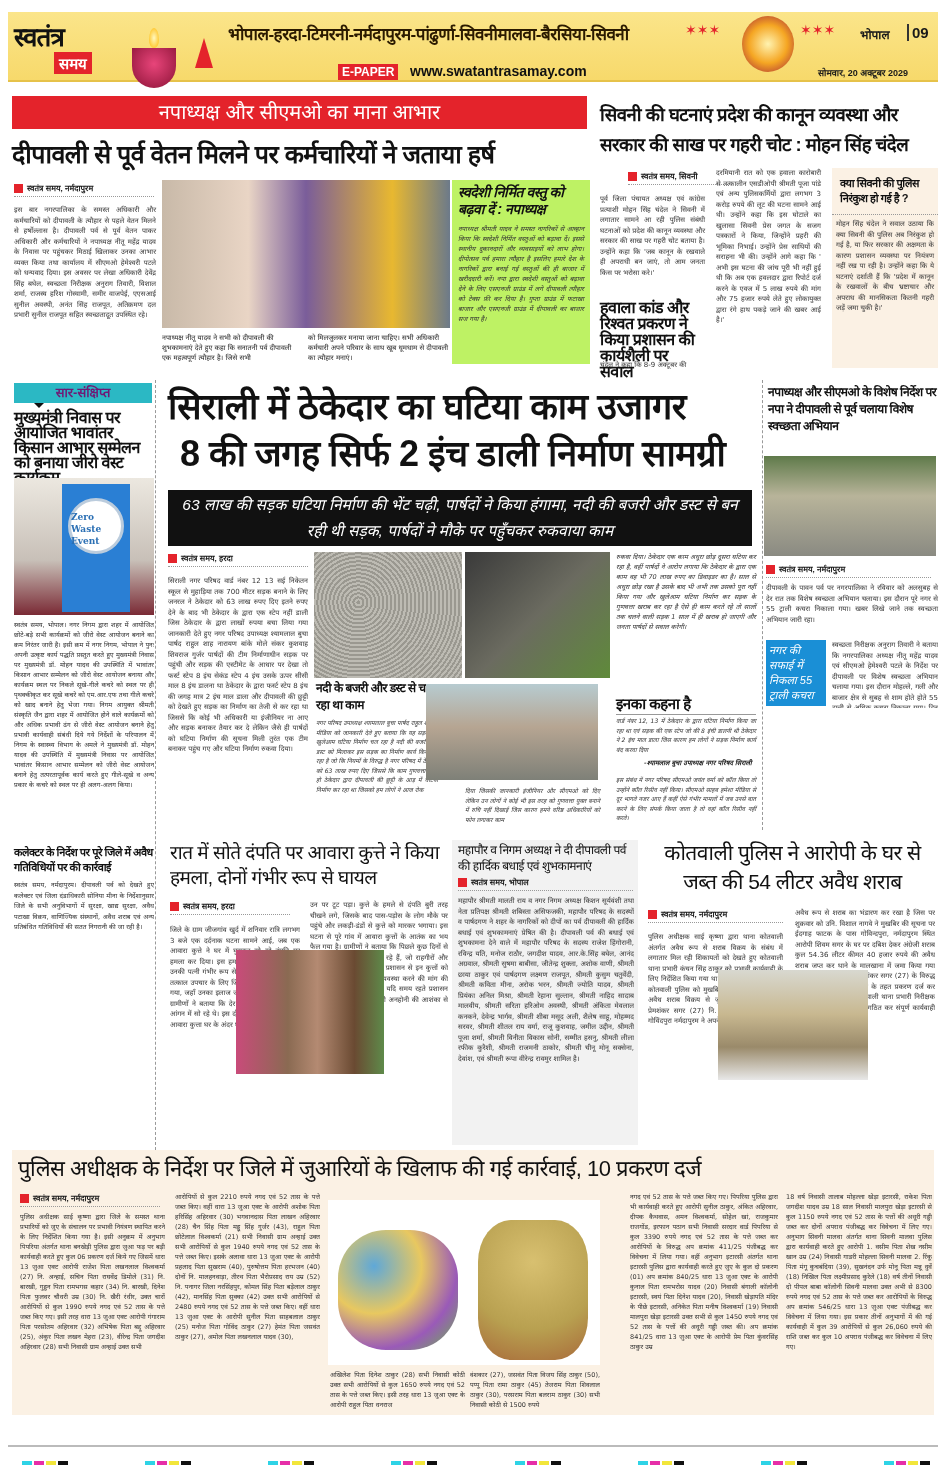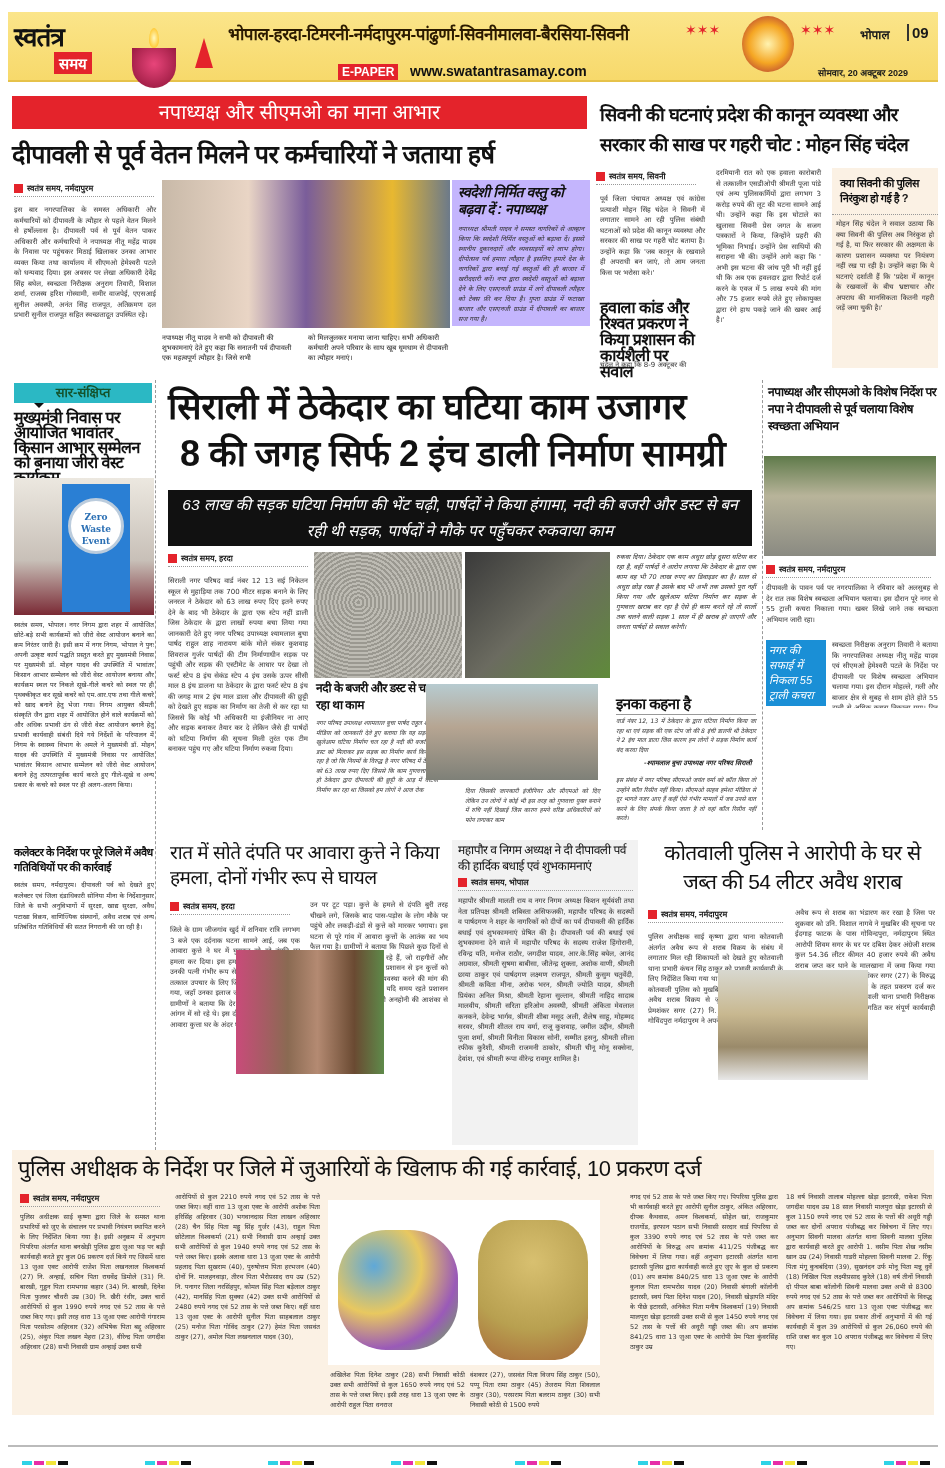--- a/index.html
+++ b/index.html
@@ -49,42 +49,42 @@
 <div class="abs pageno">09</div>
 <div class="abs date">सोमवार, 20 अक्टूबर 2029</div>
 
 <div class="abs red-banner">नपाध्यक्ष और सीएमओ का माना आभार</div>
 <div class="abs hl" style="left:12px;top:136px;width:578px;font-size:25px;line-height:36px;white-space:nowrap">दीपावली से पूर्व वेतन मिलने पर कर्मचारियों ने जताया हर्ष</div>
 <div class="abs byline" style="left:14px;top:182px;width:140px"><span class="sticker"></span><span>स्वतंत्र समय, नर्मदापुरम</span></div>
 <div class="abs body" style="left:14px;top:205px;width:142px">इस बार नगरपालिका के समस्त अधिकारी और कर्मचारियों को दीपावली के त्यौहार से पहले वेतन मिलने से हर्षोल्लास है। दीपावली पर्व से पूर्व वेतन पाकर अधिकारी और कर्मचारियों ने नपाध्यक्ष नीतू महेंद्र यादव के निवास पर पहुंचकर मिठाई खिलाकर उनका आभार व्यक्त किया तथा कार्यालय में सीएमओ हेमेश्वरी पटले को धन्यवाद दिया। इस अवसर पर लेखा अधिकारी देवेंद्र सिंह बघेल, स्वच्छता निरीक्षक अनुराग तिवारी, विशाल शर्मा, राजस्व हरिश गोस्वामी, समीर वाजपेई, एएसआई सुनील अवस्थी, अनंत सिंह राजपूत, अतिक्रमण दल प्रभारी सुनील राजपूत सहित स्वच्छतादूत उपस्थित रहे।</div>
 <div class="abs photo" style="left:162px;top:180px;width:288px;height:148px;background:linear-gradient(90deg,#c8b9a8 0%,#e9d5c5 30%,#7a5d9a 50%,#e8b830 80%,#6c7a8a 100%)"></div>
 <div class="abs caption" style="left:162px;top:333px;width:140px">नपाध्यक्ष नीतू यादव ने सभी को दीपावली की शुभकामनाएं देते हुए कहा कि सनातनी पर्व दीपावली एक महत्वपूर्ण त्यौहार है। जिसे सभी</div>
 <div class="abs caption" style="left:308px;top:333px;width:142px">को मिलजुलकर मनाया जाना चाहिए। सभी अधिकारी कर्मचारी अपने परिवार के साथ खूब धूमधाम से दीपावली का त्यौहार मनाएं।</div>
-<div class="abs" style="left:452px;top:180px;width:138px;height:146px;background:#c4b5fd">
+<div class="abs" style="left:452px;top:180px;width:138px;height:184px;background:#bef264">
   <div class="hl" style="font-style:italic;font-size:14px;line-height:17px;padding:4px 6px">स्वदेशी निर्मित वस्तु को बढ़वा दें : नपाध्यक्ष</div>
   <div class="body" style="font-style:italic;padding:2px 6px;font-size:6.5px;line-height:10px">नपाध्यक्ष श्रीमती यादव ने समस्त नागरिकों से आव्हान किया कि स्वदेशी निर्मित वस्तुओं को बढ़ावा दें। इससे स्थानीय दुकानदारों और व्यवसाइयों को लाभ होगा। दीपोत्सव पर्व हमारा त्यौहार है इसलिए हमारे देश के नागरिकों द्वारा बनाई गई वस्तुओं की ही बाजार में खरीददारी करें। नपा द्वारा स्वदेशी वस्तुओं को बढ़ावा देने के लिए एसएनजी ग्राउंड में लगे दीपावली त्यौहार को टेक्स फ्री कर दिया है। गुप्ता ग्राउंड में फटाखा बाजार और एसएनजी ग्राउंड में दीपावली का बाजार सज गया है।</div>
 </div>
 
 <div class="abs hl" style="left:600px;top:100px;width:340px;font-size:18.5px;line-height:30px">सिवनी की घटनाएं प्रदेश की कानून व्यवस्था और सरकार की साख पर गहरी चोट : मोहन सिंह चंदेल</div>
-<div class="abs byline" style="left:596px;top:170px;width:100px"><span class="sticker"></span><span>स्वतंत्र समय, सिवनी</span></div>
+<div class="abs byline" style="left:628px;top:170px;width:100px"><span class="sticker"></span><span>स्वतंत्र समय, सिवनी</span></div>
 <div class="abs body" style="left:600px;top:194px;width:105px">पूर्व जिला पंचायत अध्यक्ष एवं कांग्रेस प्रत्याशी मोहन सिंह चंदेल ने सिवनी में लगातार सामने आ रही पुलिस संबंधी घटनाओं को प्रदेश की कानून व्यवस्था और सरकार की साख पर गहरी चोट बताया है। उन्होंने कहा कि 'जब कानून के रखवाले ही अपराधी बन जाएं, तो आम जनता किस पर भरोसा करे।'</div>
 <div class="abs hl" style="left:600px;top:300px;width:105px;font-size:16px;line-height:16px">हवाला कांड और रिश्वत प्रकरण ने किया प्रशासन की कार्यशैली पर सवाल</div>
 <div class="abs body" style="left:600px;top:360px;width:105px">चंदेल ने कहा कि 8-9 अक्टूबर की</div>
 <div class="abs body" style="left:716px;top:168px;width:105px">दरमियानी रात को एक हवाला कारोबारी से तत्कालीन एसडीओपी श्रीमती पूजा पांडे एवं अन्य पुलिसकर्मियों द्वारा लगभग 3 करोड़ रुपये की लूट की घटना सामने आई थी। उन्होंने कहा कि इस घोटाले का खुलासा सिवनी प्रेस जगत के सजग पत्रकारों ने किया, जिन्होंने प्रहरी की भूमिका निभाई। उन्होंने प्रेस साथियों की सराहना भी की। उन्होंने आगे कहा कि ' अभी इस घटना की जांच पूरी भी नहीं हुई थी कि अब एक हवलदार द्वारा रिपोर्ट दर्ज करने के एवज में 5 लाख रुपये की मांग और 75 हजार रुपये लेते हुए लोकायुक्त द्वारा रंगे हाथ पकड़े जाने की खबर आई है।'</div>
 <div class="abs" style="left:832px;top:168px;width:106px;height:200px;background:#fbf1e4">
   <div class="hl" style="font-size:11px;line-height:15px;padding:8px;border-bottom:1px dotted #999">क्या सिवनी की पुलिस निरंकुश हो गई है ?</div>
   <div class="body" style="padding:4px">मोहन सिंह चंदेल ने सवाल उठाया कि क्या सिवनी की पुलिस अब निरंकुश हो गई है, या फिर सरकार की अक्षमता के कारण प्रशासन व्यवस्था पर नियंत्रण नहीं रख पा रही है। उन्होंने कहा कि ये घटनाएं दर्शाती हैं कि 'प्रदेश में कानून के रखवालों के बीच भ्रष्टाचार और अपराध की मानसिकता कितनी गहरी जड़ें जमा चुकी है।'</div>
 </div>
 
-<div class="abs" style="left:14px;top:383px;width:138px;height:20px;background:#2bb8c4;color:#14532d;text-align:center;font:bold 13px/20px 'Liberation Sans',sans-serif">सार-संक्षिप्त</div>
+<div class="abs" style="left:14px;top:383px;width:138px;height:20px;background:#2bb8c4;color:#701a75;text-align:center;font:bold 13px/20px 'Liberation Sans',sans-serif">सार-संक्षिप्त</div>
 <div class="abs" style="left:34px;top:403px;width:0;height:0;border-left:5px solid transparent;border-right:5px solid transparent;border-top:5px solid #111"></div>
 <div class="abs hl" style="left:14px;top:410px;width:140px;font-size:16px;line-height:15px">मुख्यमंत्री निवास पर आयोजित भावांतर किसान आभार सम्मेलन को बनाया जीरो वेस्ट कार्यक्रम</div>
 <div class="abs" style="left:14px;top:478px;width:140px;height:137px;background:linear-gradient(180deg,#ece8e0 0%,#c8c0b8 60%,#7a2a35 100%)">
   <div style="position:absolute;left:48px;top:6px;width:68px;height:128px;background:#2a7fd4"></div>
-  <div style="position:absolute;left:54px;top:20px;width:56px;height:56px;border-radius:50%;background:#fff;border:3px solid #bcd;color:#2a6fb4;font:bold 9px/12px 'DejaVu Serif',serif;text-align:center;padding-top:10px">Zero Waste Event</div>
+  <div style="position:absolute;left:54px;top:20px;width:56px;height:56px;border-radius:50%;background:#fff;border:3px solid #bcd;color:#2a6fb4;font:bold 9px/12px 'DejaVu Serif',serif;padding-top:10px">Zero Waste Event</div>
 </div>
 <div class="abs body" style="left:14px;top:620px;width:140px;font-size:6.5px;line-height:10px;height:210px;overflow:hidden">स्वतंत्र समय, भोपाल। नगर निगम द्वारा शहर में आयोजित छोटे-बड़े सभी कार्यक्रमों को जीरो वेस्ट आयोजन बनाने का क्रम निरंतर जारी है। इसी क्रम में नगर निगम, भोपाल ने पुनः अपनी उत्कृष्ट कार्य पद्धति प्रस्तुत करते हुए मुख्यमंत्री निवास पर मुख्यमंत्री डॉ. मोहन यादव की उपस्थिति में भावांतर किसान आभार सम्मेलन को जीरो वेस्ट आयोजन बनाया और कार्यक्रम स्थल पर निकले सूखे-गीले कचरे को स्थल पर ही पृथक्कीकृत कर सूखे कचरे को एम.आर.एफ तथा गीले कचरे को खाद बनाने हेतु भेजा गया। निगम आयुक्त श्रीमती संस्कृति जैन द्वारा शहर में आयोजित होने वाले कार्यक्रमों को और अधिक प्रभावी ढंग से जीरो वेस्ट आयोजन बनाने हेतु प्रभावी कार्यवाही संबंधी दिये गये निर्देशों के परिपालन में निगम के स्वास्थ्य विभाग के अमले ने मुख्यमंत्री डॉ. मोहन यादव की उपस्थिति में मुख्यमंत्री निवास पर आयोजित भावांतर किसान आभार सम्मेलन को जीरो वेस्ट आयोजन बनाने हेतु तत्परतापूर्वक कार्य करते हुए गीले-सूखे व अन्य प्रकार के कचरे को स्थल पर ही अलग-अलग किया।</div>
 <div class="abs hl" style="left:14px;top:845px;width:140px;font-size:11px;line-height:15px">कलेक्टर के निर्देश पर पूरे जिले में अवैध गतिविधियों पर की कार्रवाई</div>
 <div class="abs body" style="left:14px;top:880px;width:140px;height:270px;overflow:hidden;font-size:6.5px">स्वतंत्र समय, नर्मदापुरम। दीपावली पर्व को देखते हुए कलेक्टर एवं जिला दंडाधिकारी सोनिया मीना के निर्देशानुसार जिले के सभी अनुविभागों में सुरक्षा, खाद्य सुरक्षा, अवैध पटाखा विक्रय, वाणिज्यिक संस्थानों, अवैध शराब एवं अन्य प्रतिबंधित गतिविधियों की सतत निगरानी की जा रही है।</div>
 <div class="abs vr" style="left:155px;top:380px;height:770px"></div>
 
 <div class="abs hl" style="left:168px;top:383px;width:590px;font-size:36px;line-height:48px;white-space:nowrap">सिराली में ठेकेदार का घटिया काम उजागर</div>
 <div class="abs hl" style="left:180px;top:430px;width:590px;font-size:36px;line-height:48px;white-space:nowrap">8 की जगह सिर्फ 2 इंच डाली निर्माण सामग्री</div>
 <div class="abs" style="left:168px;top:490px;width:584px;height:56px;background:#111;color:#fff;font:italic 15.5px/26px 'Liberation Sans',sans-serif;text-align:center;padding:2px 6px">63 लाख की सड़क घटिया निर्माण की भेंट चढ़ी, पार्षदों ने किया हंगामा, नदी की बजरी और डस्ट से बन रही थी सड़क, पार्षदों ने मौके पर पहुँचकर रुकवाया काम</div>
 <div class="abs byline" style="left:168px;top:552px;width:140px"><span class="sticker"></span><span>स्वतंत्र समय, हरदा</span></div>

